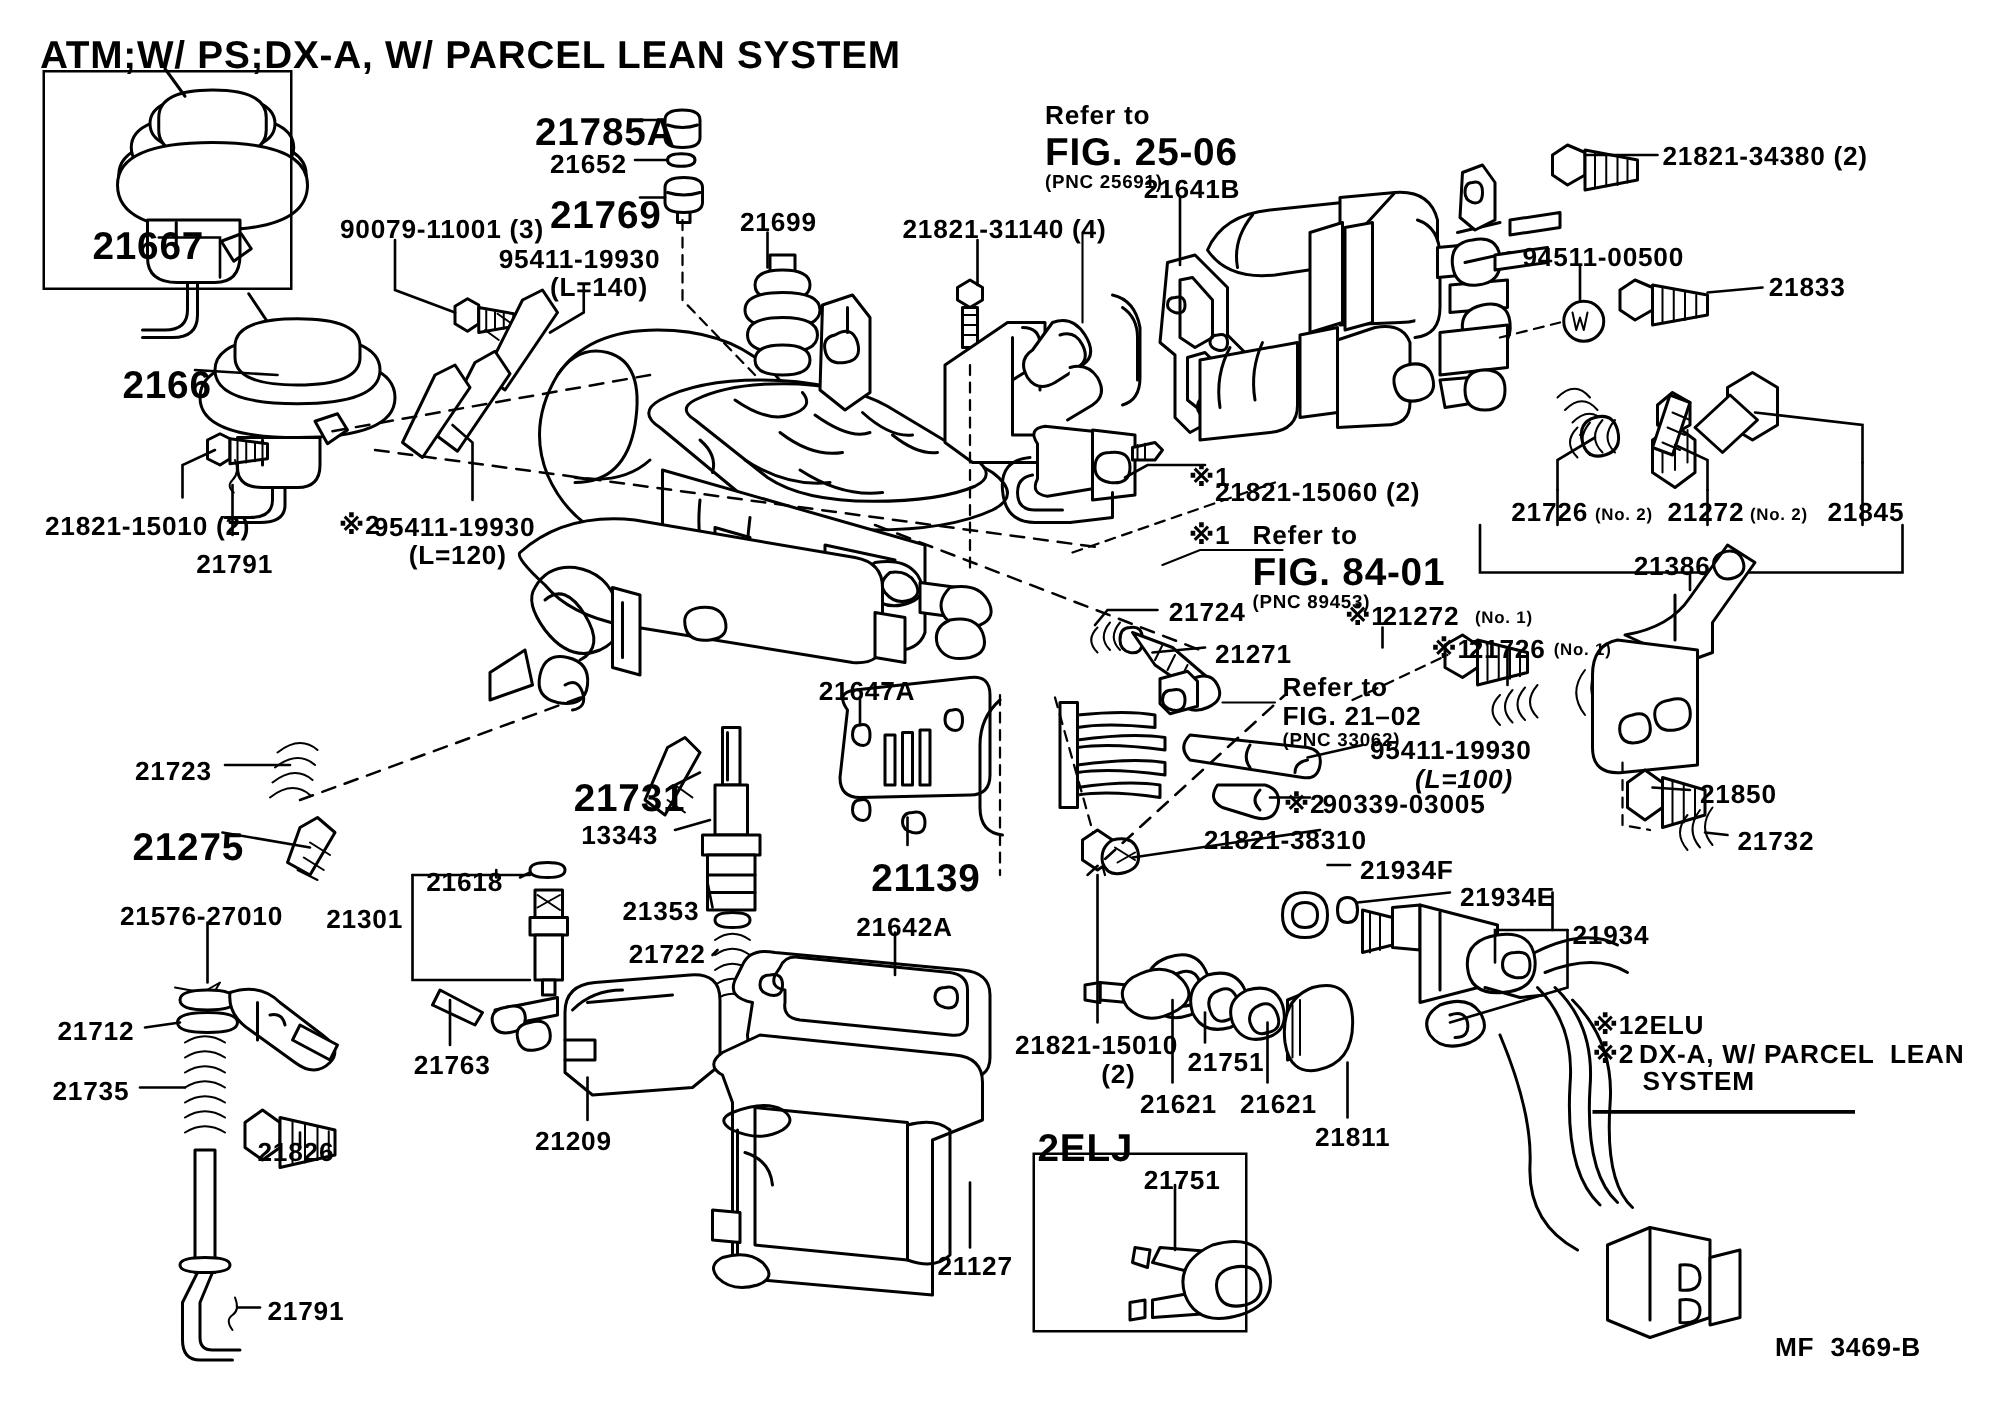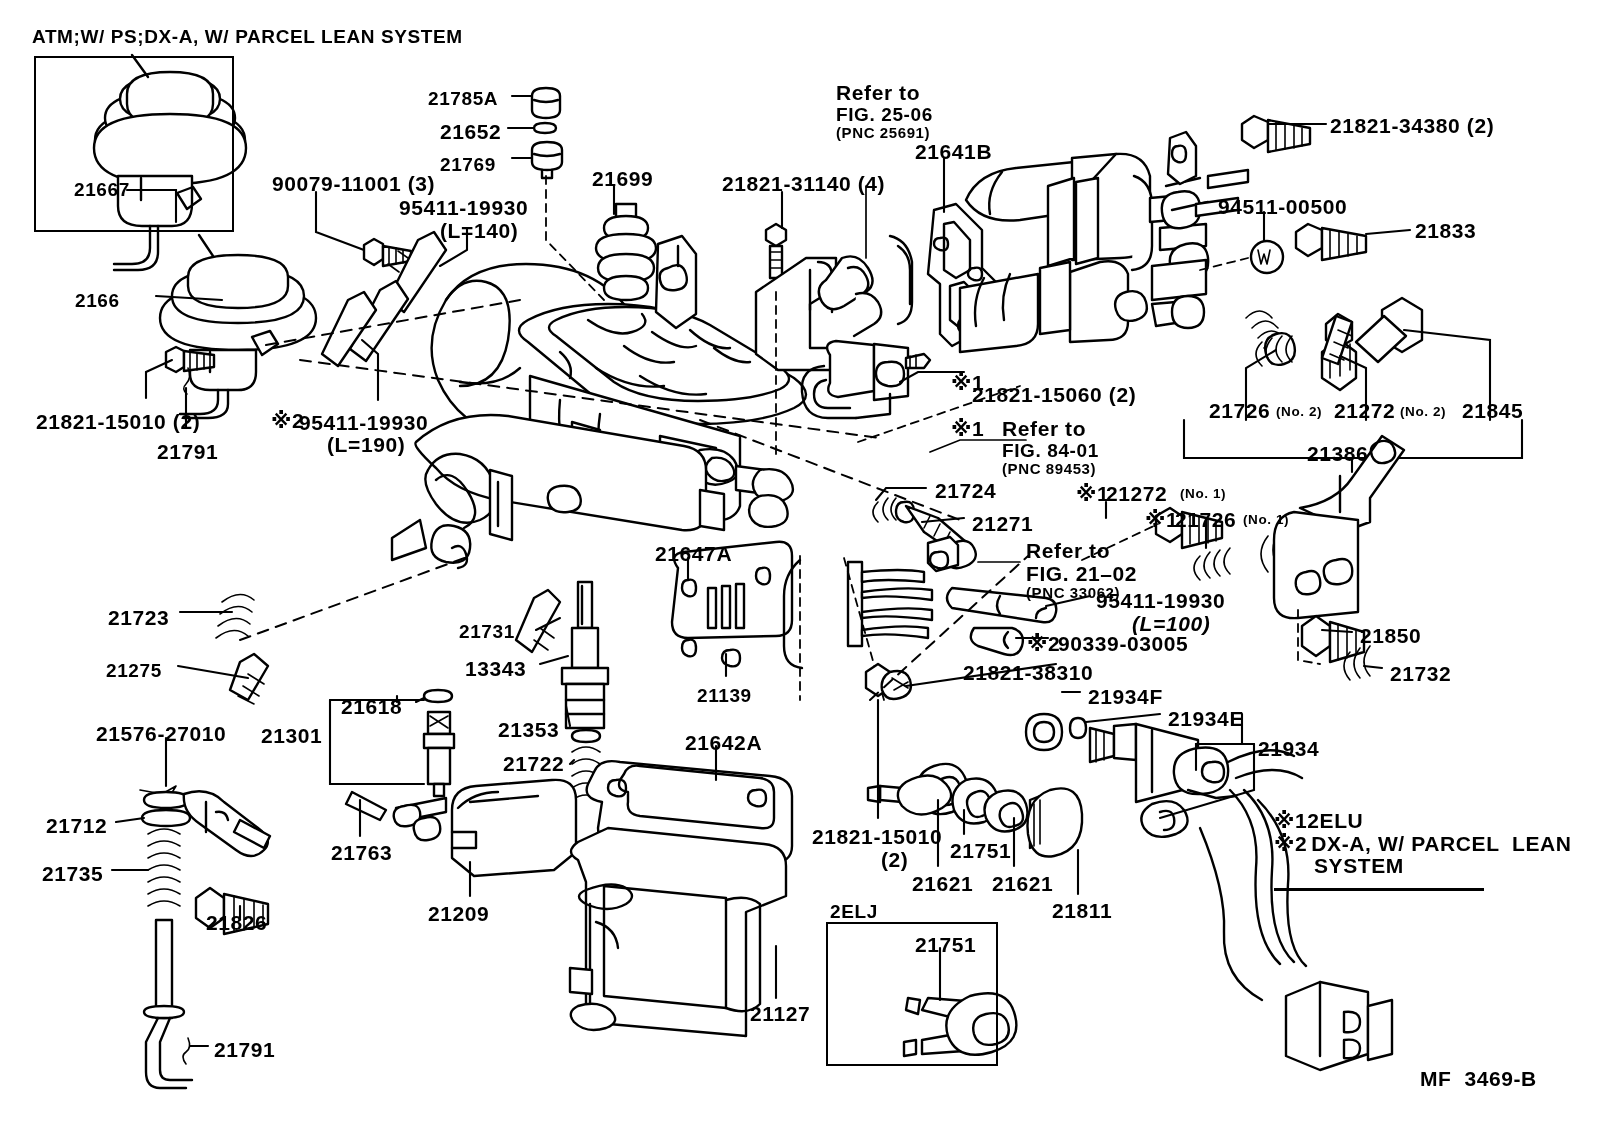--- a/index.html
+++ b/index.html
@@ -1,21 +1,21 @@
 <!DOCTYPE html>
 <html><head>
 <meta charset="utf-8">
 <title>Parts Diagram</title>
 <style>
   html,body{margin:0;padding:0;background:#fff;}
   body{width:1608px;height:1134px;position:relative;overflow:hidden;
        font-family:"Liberation Sans","DejaVu Sans",sans-serif;color:#000;}
   #stage{position:absolute;left:0;top:0;width:1608px;height:1134px;}
   .lbl{position:absolute;white-space:pre;font-weight:bold;letter-spacing:.6px;line-height:1.08;}
-  .s26{font-size:19px;}
+  .s26{font-size:31px;}
   .s22{font-size:21px;}
   .s16{font-size:15px;}
   .s14{font-size:13.5px;}
   .box{position:absolute;border:2.5px solid #000;box-sizing:border-box;}
   .hline{position:absolute;background:#000;height:3px;}
   svg{position:absolute;left:0;top:0;width:1608px;height:1134px;overflow:visible;}
   .k{fill:none;stroke:#000;stroke-width:2.4;stroke-linejoin:round;stroke-linecap:round;}
   .kt{fill:none;stroke:#000;stroke-width:1.6;stroke-linejoin:round;stroke-linecap:round;}
   .kf{fill:#fff;stroke:#000;stroke-width:2.4;stroke-linejoin:round;stroke-linecap:round;}
   .ld{fill:none;stroke:#000;stroke-width:2.1;stroke-linecap:round;}
@@ -598,25 +598,25 @@
       <div class="lbl s26" style="left: 440px; top: 155px;">21769</div>
       <div class="lbl s22" style="left: 272px; top: 173px;">90079-11001 (3)</div>
       <div class="lbl s22" style="left: 399px; top: 197px;">95411-19930</div>
       <div class="lbl s22" style="left: 440px; top: 220px;">(L=140)</div>
       <div class="lbl s22" style="left: 592px; top: 168px;">21699</div>
       <div class="lbl s22" style="left: 722px; top: 173px;">21821-31140 (4)</div>
       <div class="lbl s22" style="left: 915px; top: 141px;">21641B</div>
       <div class="lbl s22" style="left: 1330px; top: 115px;">21821-34380 (2)</div>
       <div class="lbl s22" style="left: 1218px; top: 196px;">94511-00500</div>
       <div class="lbl s22" style="left: 1415px; top: 220px;">21833</div>
-      <div class="lbl s26" style="left: 75px; top: 291px;">2166</div>
+      <div class="lbl s26" style="left: 98px; top: 291px;">2166</div>
       <div class="lbl s22" style="left: 36px; top: 411px;">21821-15010 (2)</div>
       <div class="lbl s22" style="left: 157px; top: 441px;">21791</div>
       <div class="lbl s22" style="left: 299px; top: 412px;">95411-19930</div>
-      <div class="lbl s22" style="left: 327px; top: 434px;">(L=190)</div>
+      <div class="lbl s22" style="left: 327px; top: 434px;">(L=120)</div>
       <div class="lbl s22" style="left: 972px; top: 384px;">21821-15060 (2)</div>
       <div class="lbl s22" style="left: 1209px; top: 400px;">21726</div>
       <div class="lbl s14" style="left: 1276px; top: 405px;">(No. 2)</div>
       <div class="lbl s22" style="left: 1334px; top: 400px;">21272</div>
       <div class="lbl s14" style="left: 1400px; top: 405px;">(No. 2)</div>
       <div class="lbl s22" style="left: 1462px; top: 400px;">21845</div>
       <div class="lbl s22" style="left: 1307px; top: 443px;">21386</div>
       <div class="lbl s22" style="left: 935px; top: 480px;">21724</div>
       <div class="lbl s22" style="left: 972px; top: 513px;">21271</div>
       <div class="lbl s22" style="left: 1106px; top: 483px;">21272</div>

